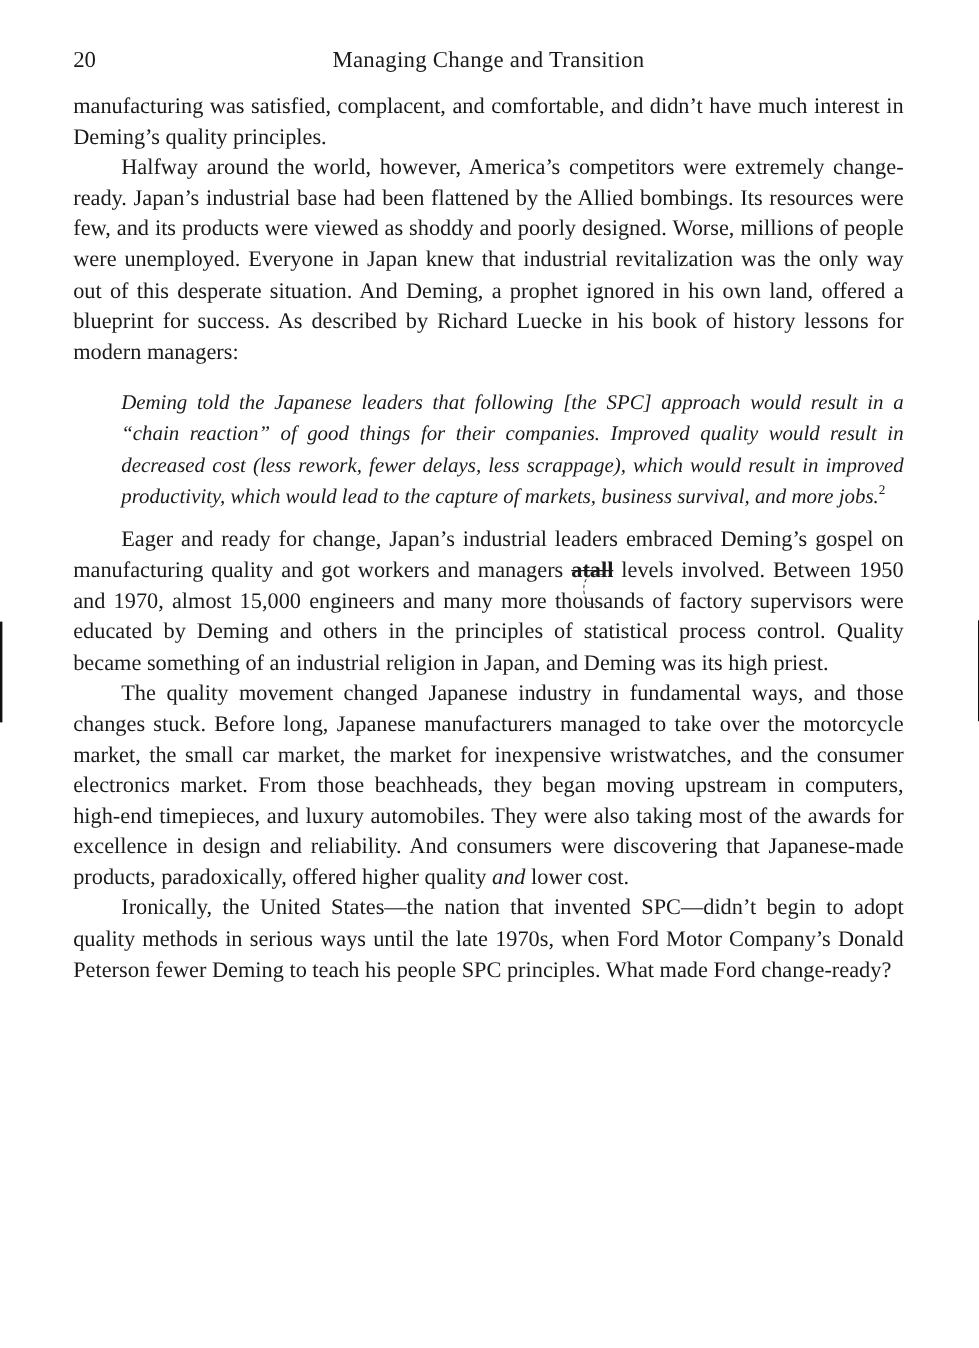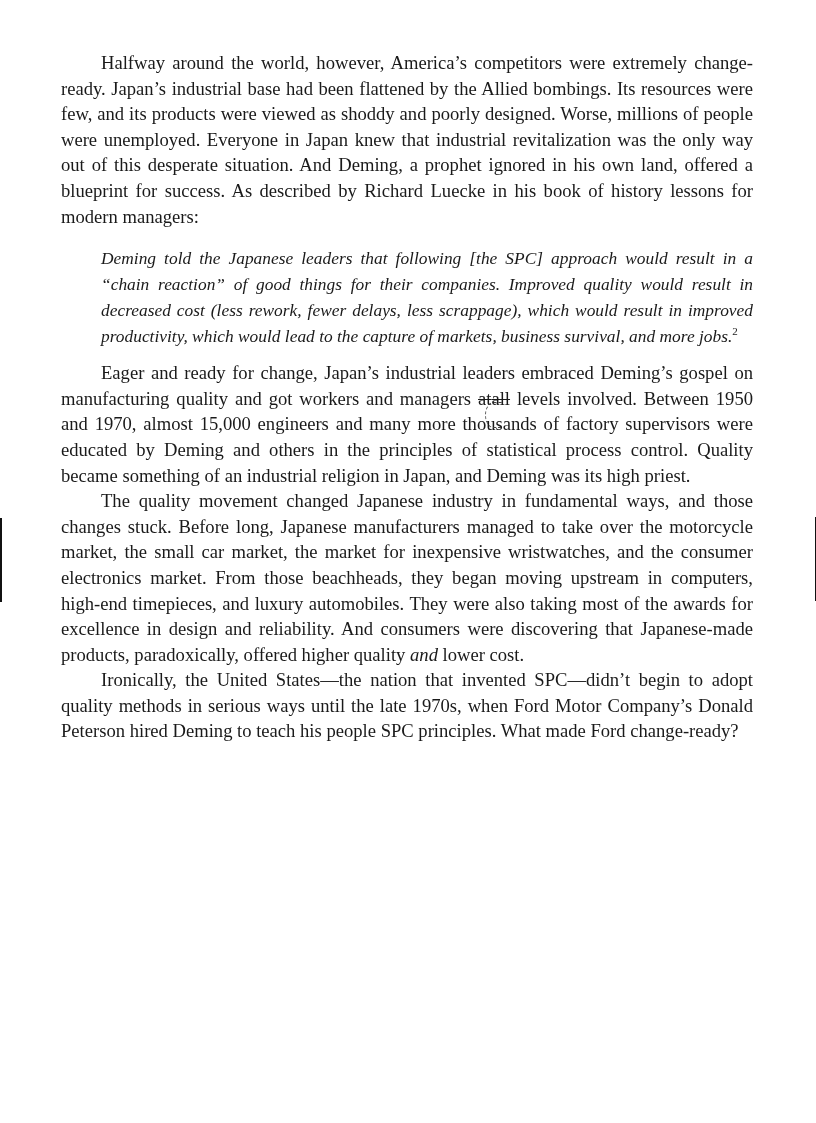--- a/index.html
+++ b/index.html
@@ -64,20 +64,21 @@
   .blockquote sup {
     font-style: normal;
     font-size: 11px;
     line-height: 0;
     vertical-align: 7px;
   }
   .strike {
     text-decoration: line-through;
     text-decoration-thickness: 1px;
     position: relative;
+    font-weight: bold;
   }
   .circle-mark {
     display: inline-block;
     position: relative;
   }
   .circle-mark::before {
     content: "";
     position: absolute;
     left: -6px;
     top: -3px;
@@ -104,28 +105,33 @@
   }
   em.inline { }
 </style>
 </head>
 <body>
 
 <div class="margin-bar left"></div>
 <div class="margin-bar right"></div>
 
 <div class="page">
+  <div class="running-head">
+    <span class="page-number">20</span>
+    <span class="running-title">Managing Change and Transition</span>
+  </div>
 
   <div class="body-text">
+    <p class="para">manufacturing was satisfied, complacent, and comfortable, and didn’t have much interest in Deming’s quality principles.</p>
 
     <p class="para indent">Halfway around the world, however, America’s competitors were extremely change-ready. Japan’s industrial base had been flattened by the Allied bombings. Its resources were few, and its products were viewed as shoddy and poorly designed. Worse, millions of people were unemployed. Everyone in Japan knew that industrial revitalization was the only way out of this desperate situation. And Deming, a prophet ignored in his own land, offered a blueprint for success. As described by Richard Luecke in his book of history lessons for modern managers:</p>
 
     <div class="blockquote">
       <span>Deming told the Japanese leaders that following [the SPC] approach would result in a “chain reaction” of good things for their companies. Improved quality would result in decreased cost (less rework, fewer delays, less scrappage), which would result in improved productivity, which would lead to the capture of markets, business survival, and more jobs.</span><sup>2</sup>
     </div>
 
     <p class="para indent"><span>Eager and ready for change, Japan’s industrial leaders embraced Deming’s gospel on manufacturing quality and got workers and managers </span><span class="strike">at</span><span class="circle-mark"></span><span class="strike">all</span><span> levels involved. Between 1950 and 1970, almost 15,000 engineers and many more thousands of factory supervisors were educated by Deming and others in the principles of statistical process control. Quality became something of an industrial religion in Japan, and Deming was its high priest.</span></p>
 
     <p class="para indent"><span>The quality movement changed Japanese industry in fundamental ways, and those changes stuck. Before long, Japanese manufacturers managed to take over the motorcycle market, the small car market, the market for inexpensive wristwatches, and the consumer electronics market. From those beachheads, they began moving upstream in computers, high-end timepieces, and luxury automobiles. They were also taking most of the awards for excellence in design and reliability. And consumers were discovering that Japanese-made products, paradoxically, offered higher quality </span><em class="inline">and</em><span> lower cost.</span></p>
 
-    <p class="para indent">Ironically, the United States—the nation that invented SPC—didn’t begin to adopt quality methods in serious ways until the late 1970s, when Ford Motor Company’s Donald Peterson hired Deming to teach his people SPC principles. What made Ford change-ready?</p>
+    <p class="para indent">Ironically, the United States—the nation that invented SPC—didn’t begin to adopt quality methods in serious ways until the late 1970s, when Ford Motor Company’s Donald Peterson fewer Deming to teach his people SPC principles. What made Ford change-ready?</p>
   </div>
 </div>
 
 </body></html>

